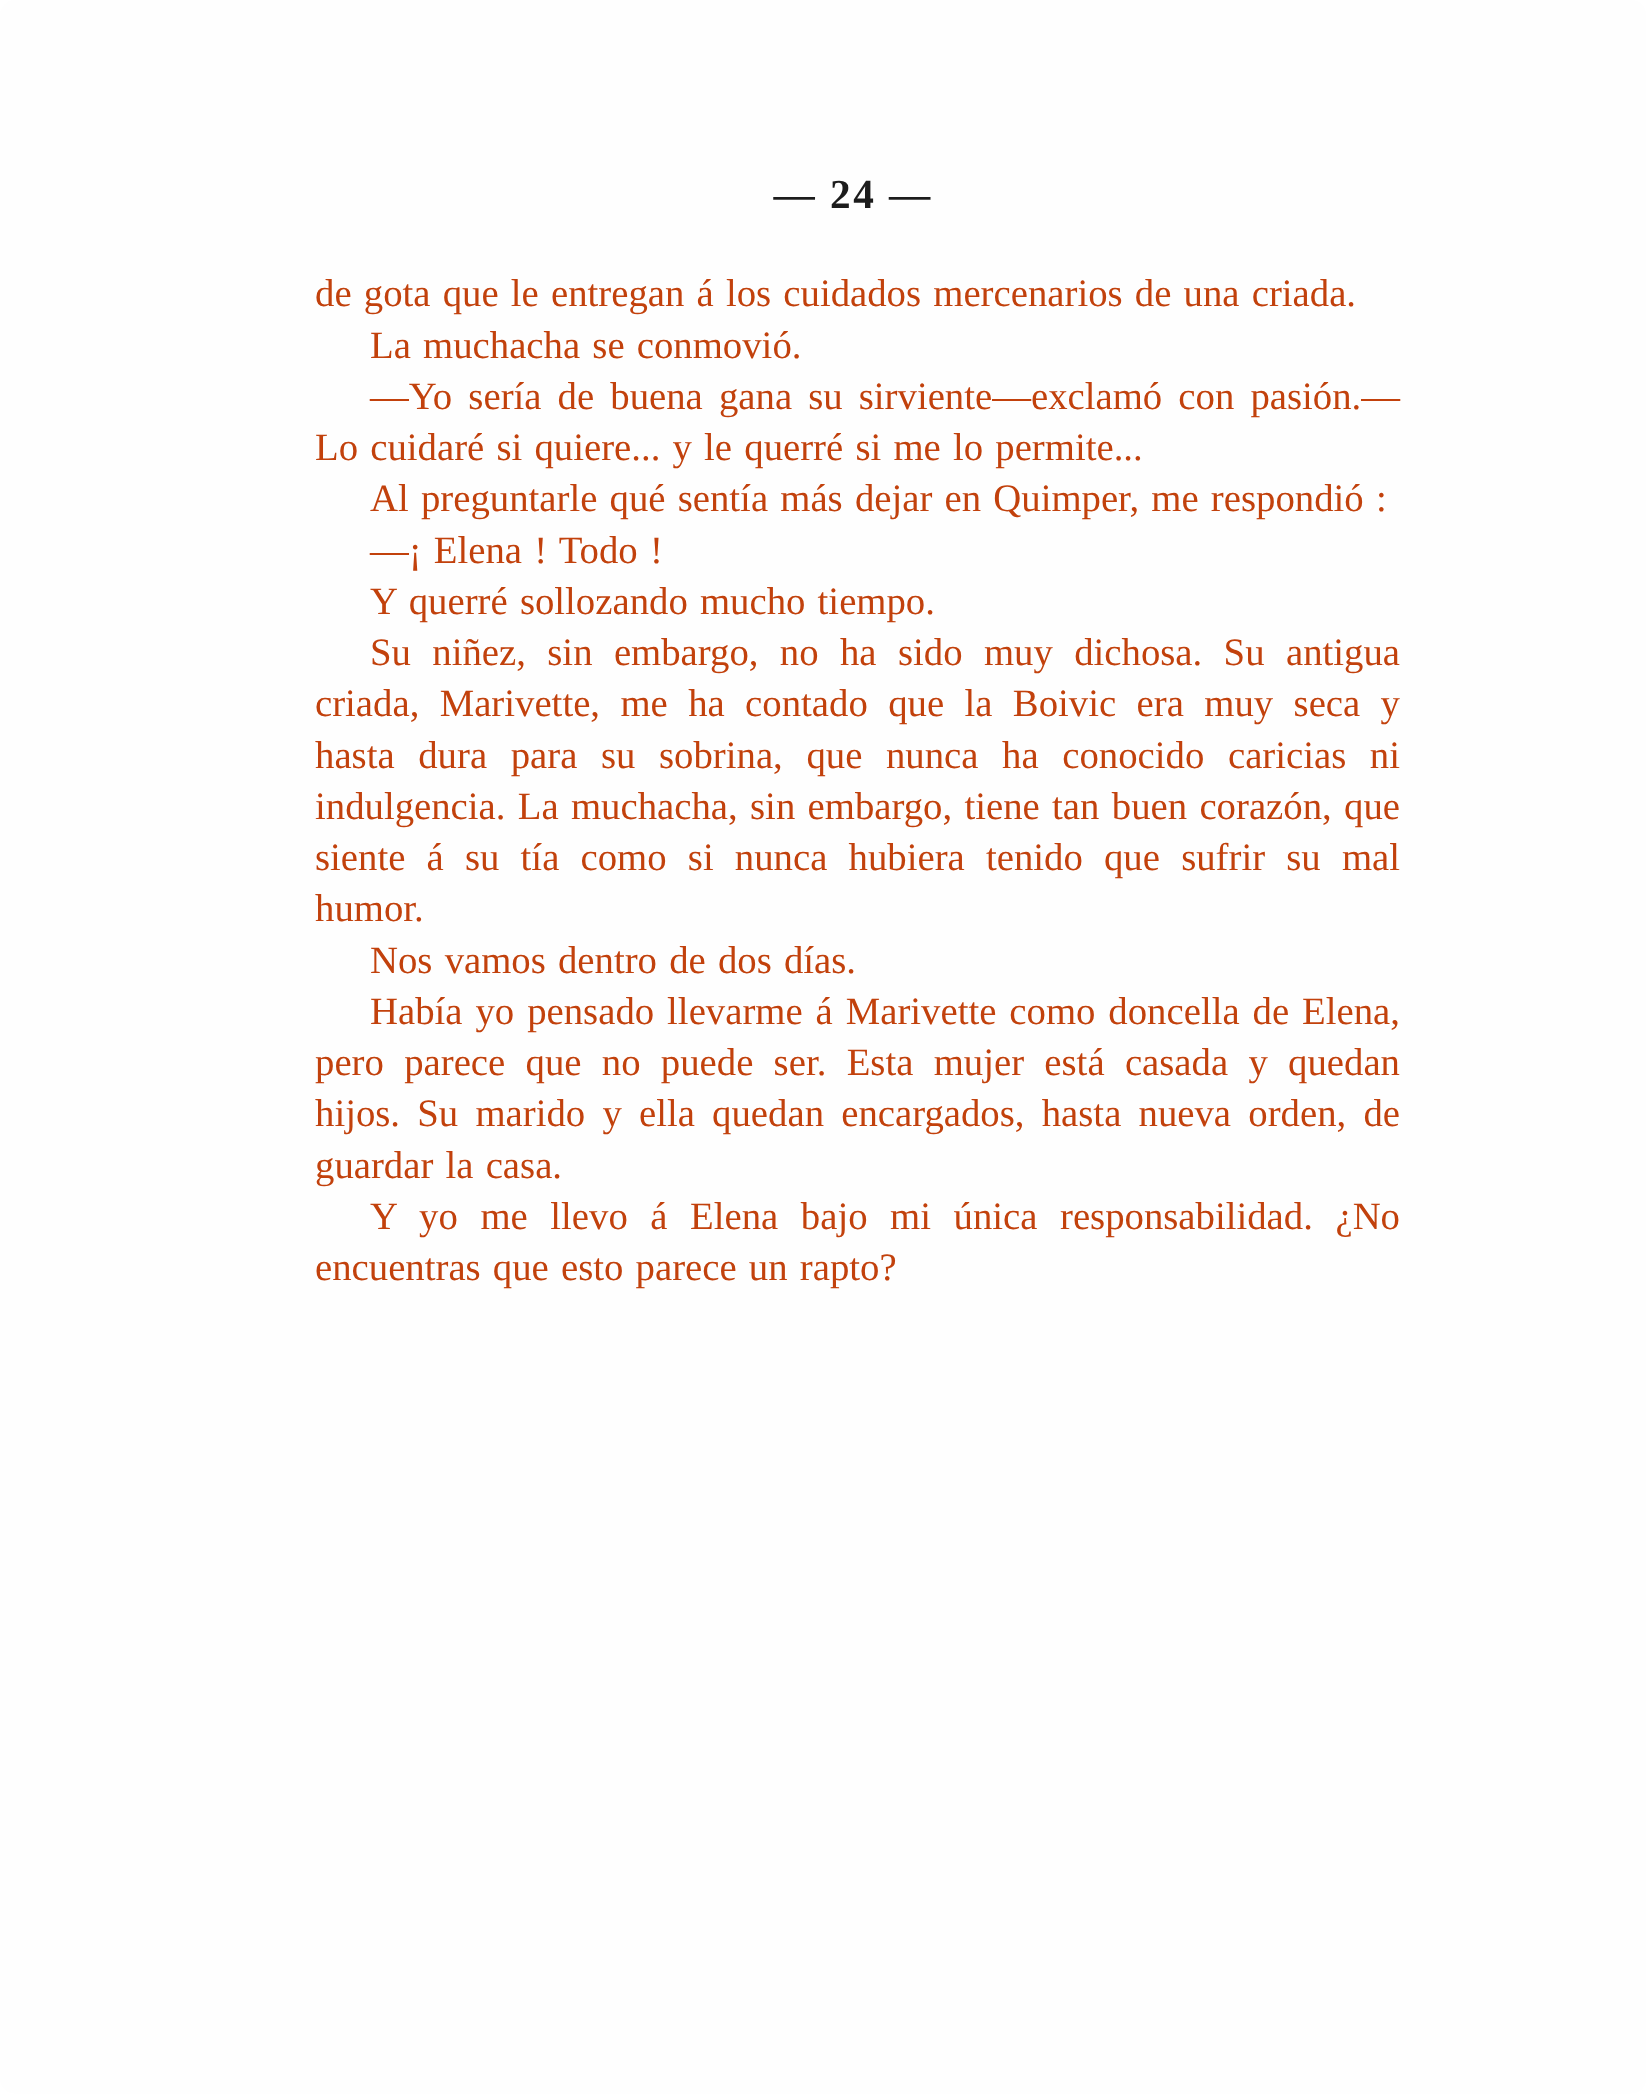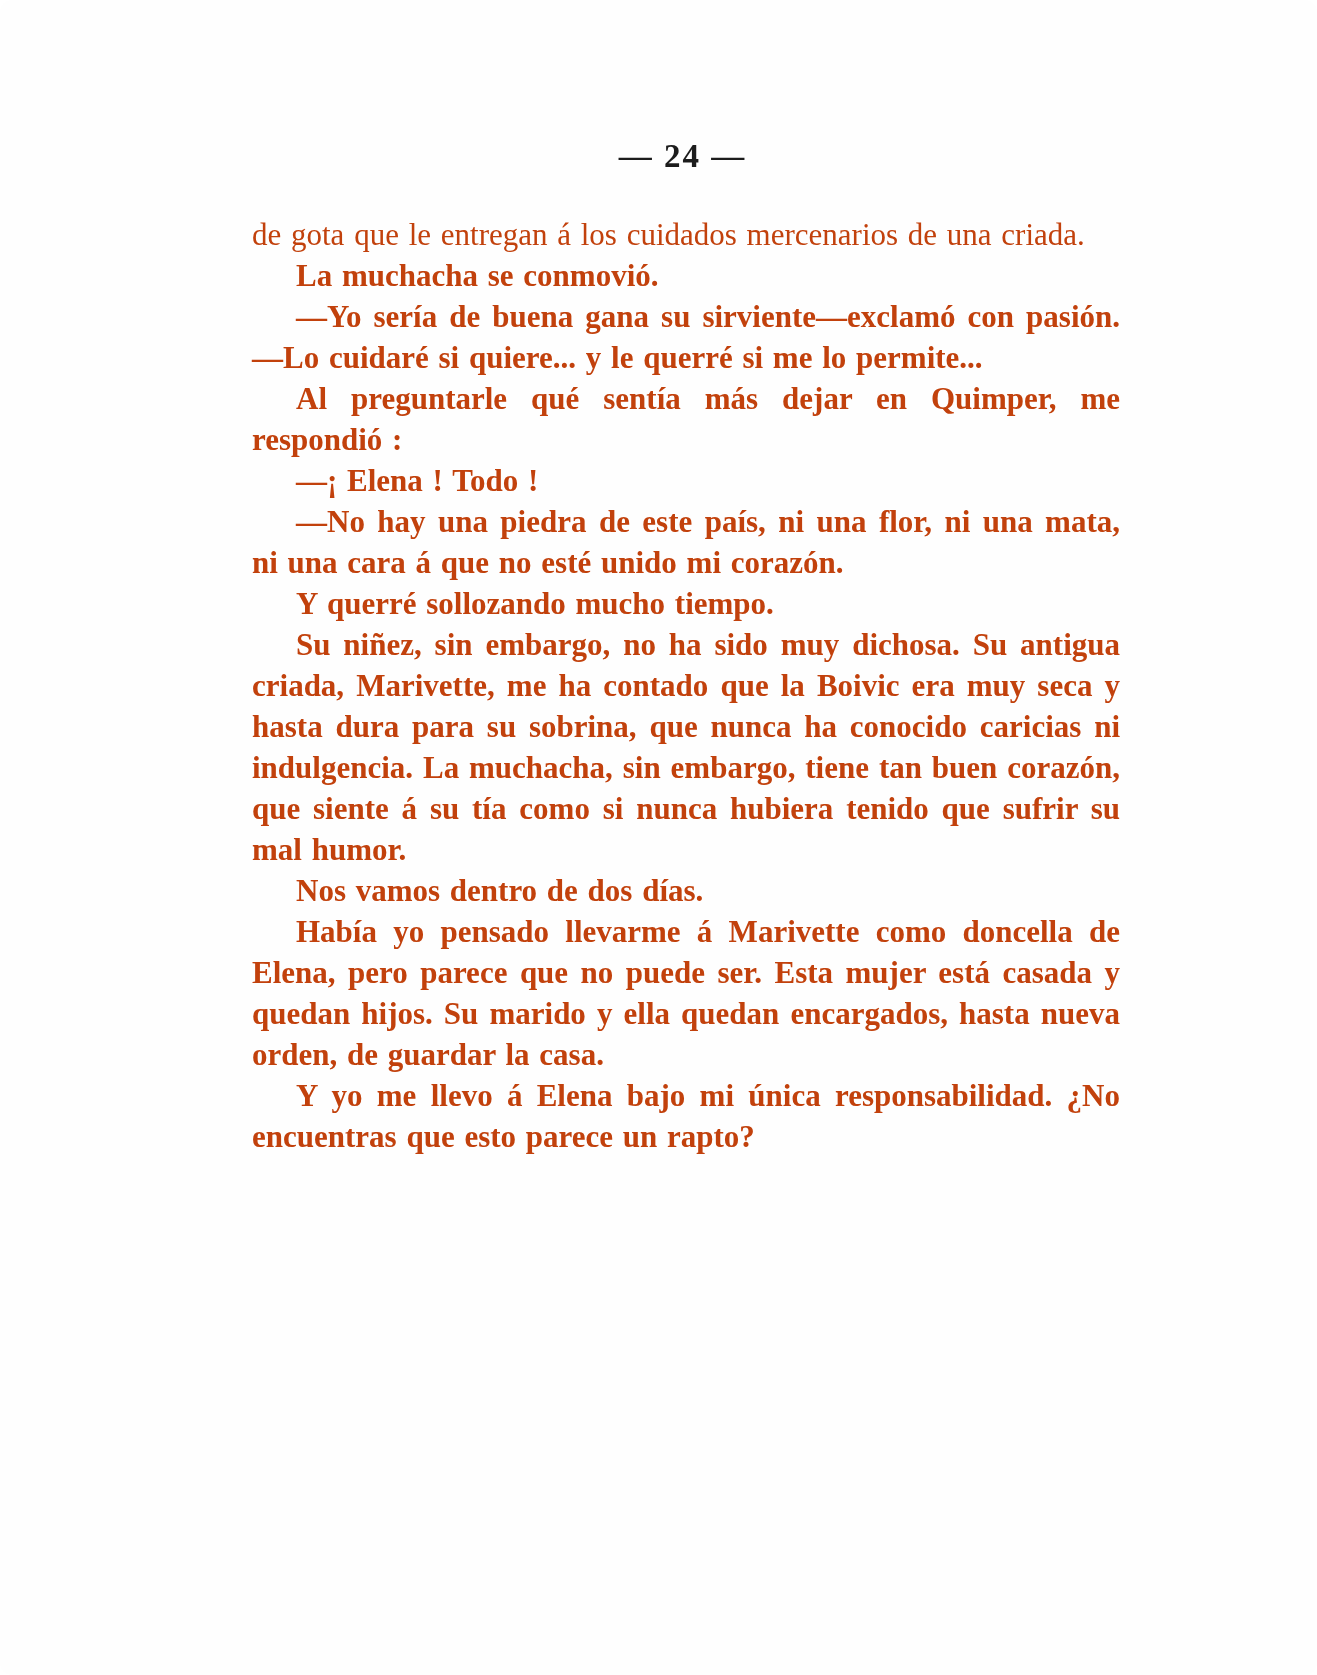--- a/index.html
+++ b/index.html
@@ -45,37 +45,35 @@
     margin-top: 12px;
   }
 
   .text-block p {
     text-indent: 0;
     word-spacing: 2px;
   }
 
   .text-block p.indent {
     text-indent: 44px;
-    font-weight: bold;
   }
 </style>
 </head>
 <body>
 
 <div class="book-page">
 
   <div class="page-number">— 24 —</div>
 
   <div class="text-block">
     <p>de gota que le entregan á los cuidados mercenarios de una criada.</p>
     <p class="indent">La muchacha se conmovió.</p>
     <p class="indent">—Yo sería de buena gana su sirviente—exclamó con pasión.—Lo cuidaré si quiere... y le querré si me lo permite...</p>
     <p class="indent">Al preguntarle qué sentía más dejar en Quimper, me respondió :</p>
     <p class="indent">—¡ Elena ! Todo !</p>
-    <p class="indent">—No hay una piedra de este país, ni una flor, ni una mata, ni una cara á que no esté unido mi corazón.</p>
     <p class="indent">Y querré sollozando mucho tiempo.</p>
     <p class="indent">Su niñez, sin embargo, no ha sido muy dichosa. Su antigua criada, Marivette, me ha contado que la Boivic era muy seca y hasta dura para su sobrina, que nunca ha conocido caricias ni indulgencia. La muchacha, sin embargo, tiene tan buen corazón, que siente á su tía como si nunca hubiera tenido que sufrir su mal humor.</p>
     <p class="indent">Nos vamos dentro de dos días.</p>
     <p class="indent">Había yo pensado llevarme á Marivette como doncella de Elena, pero parece que no puede ser. Esta mujer está casada y quedan hijos. Su marido y ella quedan encargados, hasta nueva orden, de guardar la casa.</p>
     <p class="indent">Y yo me llevo á Elena bajo mi única responsabilidad. ¿No encuentras que esto parece un rapto?</p>
   </div>
 
 </div>
 
 </body></html>

